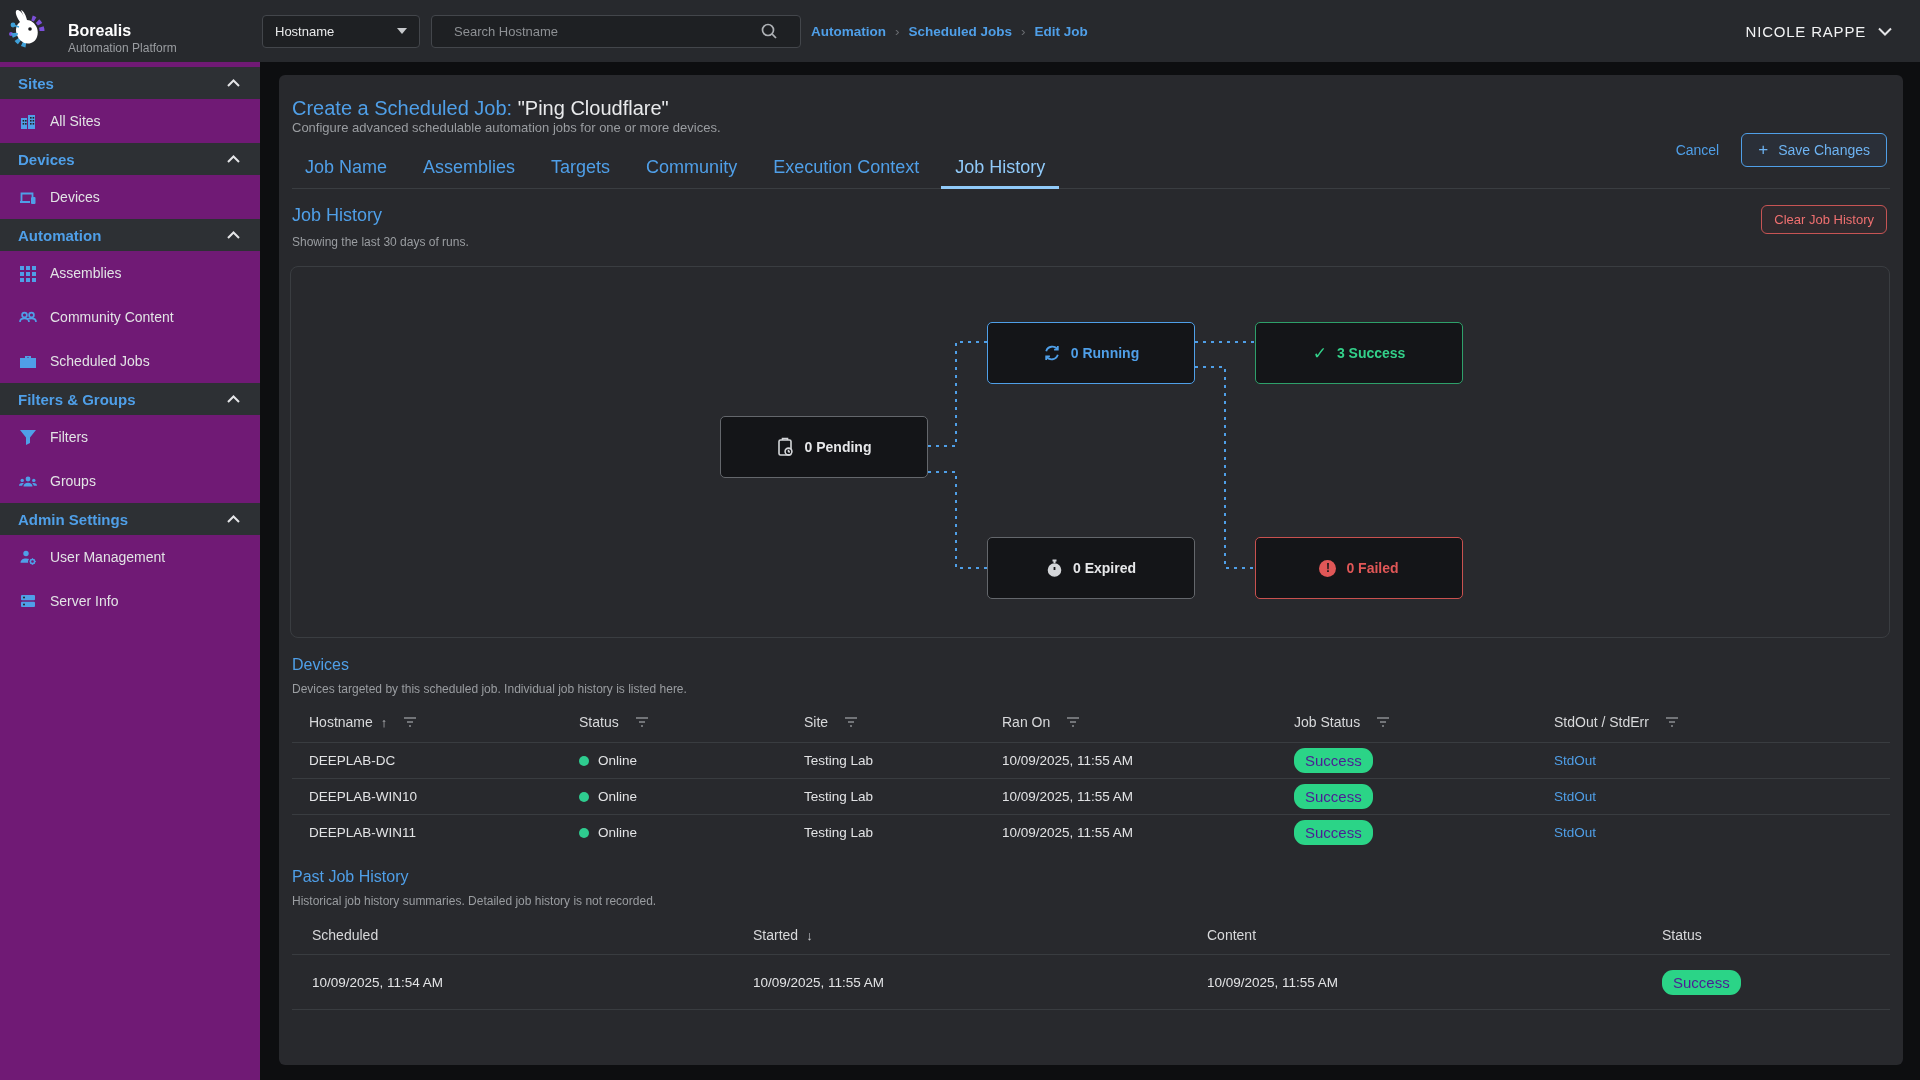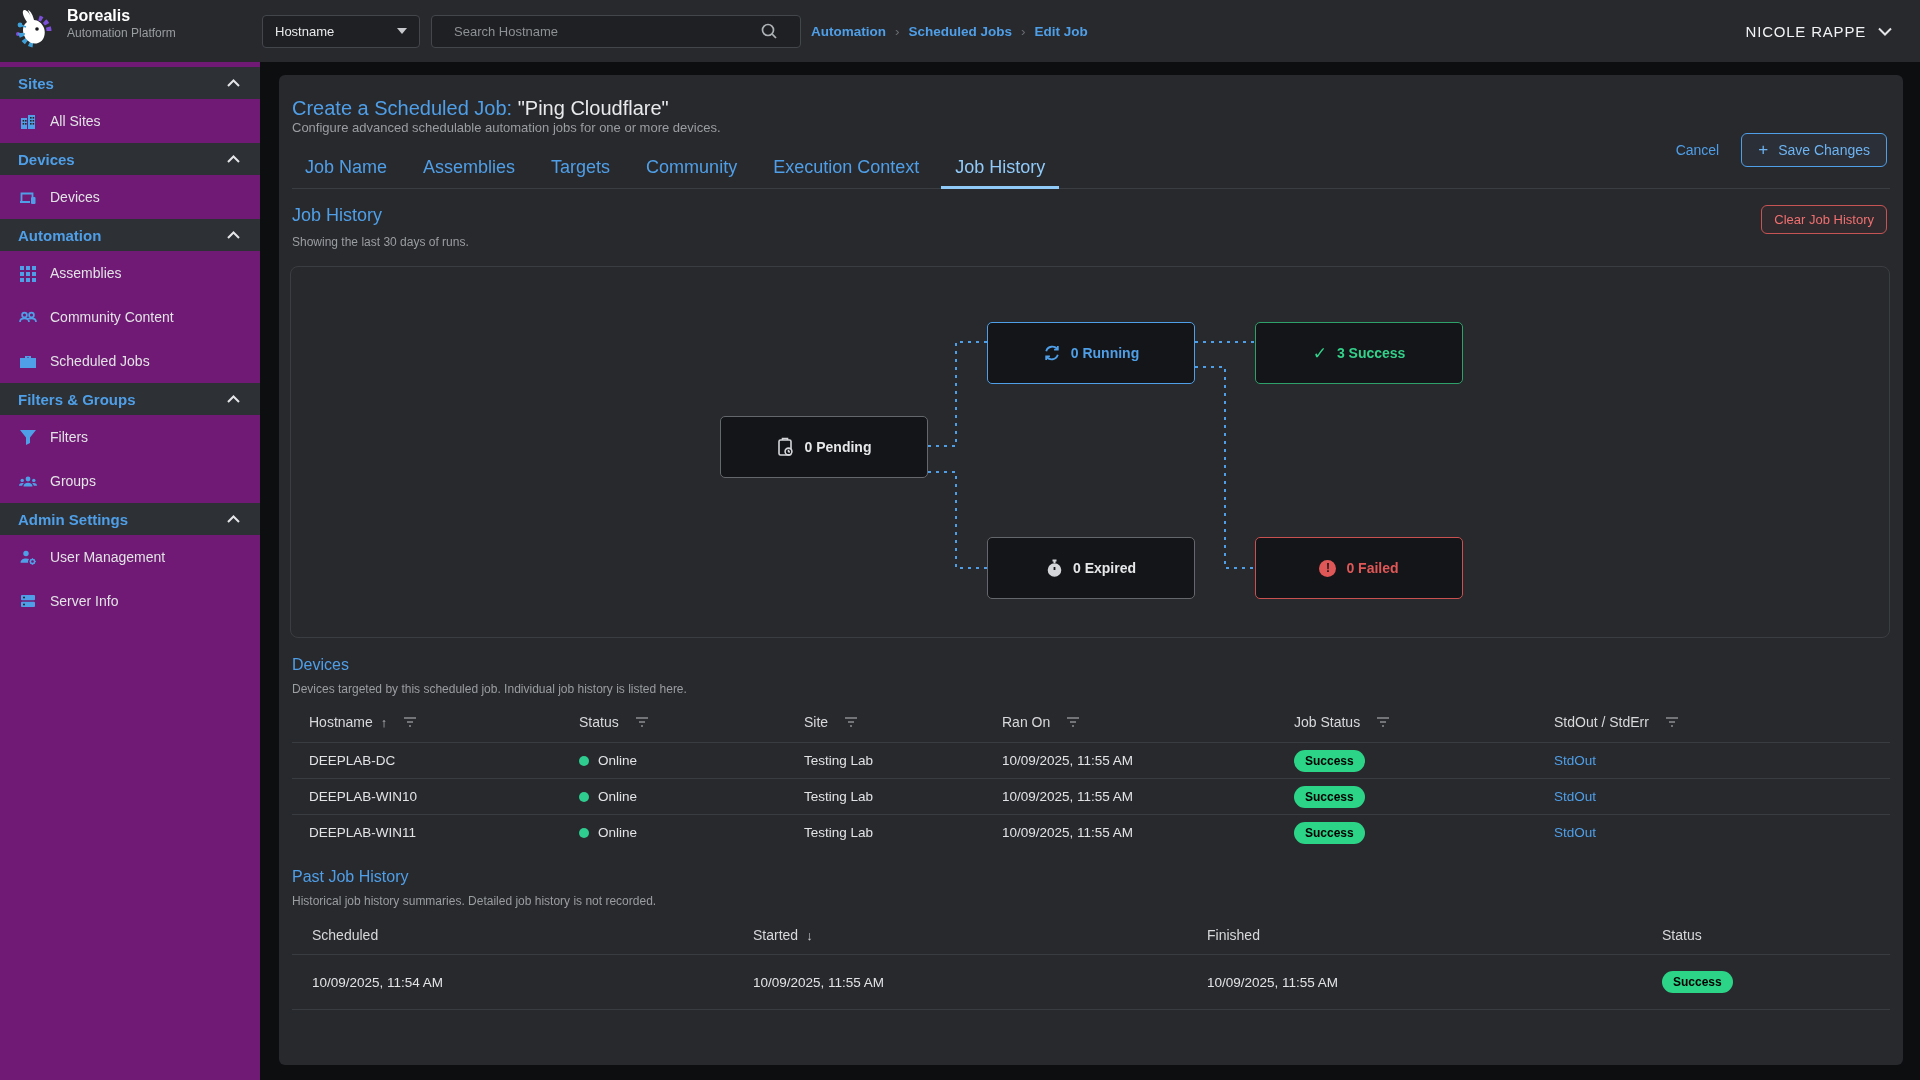--- a/index.html
+++ b/index.html
@@ -3,21 +3,21 @@
 <meta charset="utf-8">
 <style>
   * { margin:0; padding:0; box-sizing:border-box; }
   html,body { width:1920px; height:1080px; overflow:hidden;
     font-family:"Liberation Sans","DejaVu Sans",sans-serif;
     background:#0d0e10; color:#e4e5e7; }
 
   
   .topbar { position:absolute; left:0; top:0; width:1920px; height:62px;
     background:#27292d; display:flex; align-items:center; z-index:5; }
-  .brand { display:flex; align-items:flex-start; width:260px; padding-left:11px; }
+  .brand { display:flex; align-items:flex-end; width:260px; padding-left:4px;gap:8px; }
   .brand-logo { width:48px; height:48px; flex:0 0 48px; }
   .brand-text { margin-left:8px; }
   .brand-name { font-size:16px; font-weight:bold; color:#ffffff; }
   .brand-sub { font-size:12px; color:#9a9da1; margin-top:1px; }
 
   .hostname-select { margin-left:2px; width:158px; height:33px; background:#1e2023;
     border:1px solid #43464b; border-radius:4px; display:flex; align-items:center;
     justify-content:space-between; padding:0 12px; font-size:13px; color:#e8e9ea; cursor:pointer; }
   .caret-down { width:0; height:0; border-left:5px solid transparent;
     border-right:5px solid transparent; border-top:6px solid #c7c9cc; }
@@ -99,22 +99,22 @@
   .dev-grid { display:grid; grid-template-columns:270px 225px 198px 292px 260px auto;
     align-items:center; padding-left:17px; }
   .dev-head { height:40px; font-size:14px; color:#d8d9db; margin-top:6px; }
   .dev-row { height:36px; border-top:1px solid #393c40; font-size:13.5px; color:#e2e3e5; }
   .dev-row:last-of-type { border-bottom:1px solid #393c40; }
   .head-cell { display:flex; align-items:center; gap:8px; }
   .sort-arrow { color:#c9cbce; font-size:13px; }
   .filter-ico { margin-left:8px; display:inline-block; }
   .dot { display:inline-block; width:10px; height:10px; border-radius:50%; background:#2ecc8f;
     margin-right:9px; vertical-align:-1px; }
-  .badge { display:inline-block; background:#2bd487; color:#000000; font-weight:bold;
-    font-size:12px; padding:4px 11px; border-radius:11px; }
+  .badge { display:inline-block; background:#2bd487; color:#4c1d95; font-weight:normal;
+    font-size:15px; padding:4px 11px; border-radius:11px; }
   .link { color:#4f9fe8; cursor:pointer; }
 
   .past-grid { display:grid; grid-template-columns:441px 454px 455px auto;
     align-items:center; padding-left:20px; }
   .past-head { height:38px; font-size:14px; color:#d8d9db; margin-top:8px; }
   .past-row { height:56px; border-top:1px solid #393c40; border-bottom:1px solid #393c40;
     font-size:13.5px; color:#e2e3e5; }
 </style>
 </head>
 <body>
@@ -446,21 +446,21 @@
 
     <div class="past-grid past-head">
       <div class="head-cell">
           <span>Scheduled</span>
         </div>
       <div class="head-cell">
         <span>Started</span>
         <span class="sort-arrow">↓</span>
       </div>
       <div class="head-cell">
-          <span>Finished</span>
+          <span>Content</span>
         </div>
       <div class="head-cell">
           <span>Status</span>
         </div>
     </div>
 
     <div class="past-grid past-row">
       <div>10/09/2025, 11:54 AM</div>
       <div>10/09/2025, 11:55 AM</div>
       <div>10/09/2025, 11:55 AM</div>

